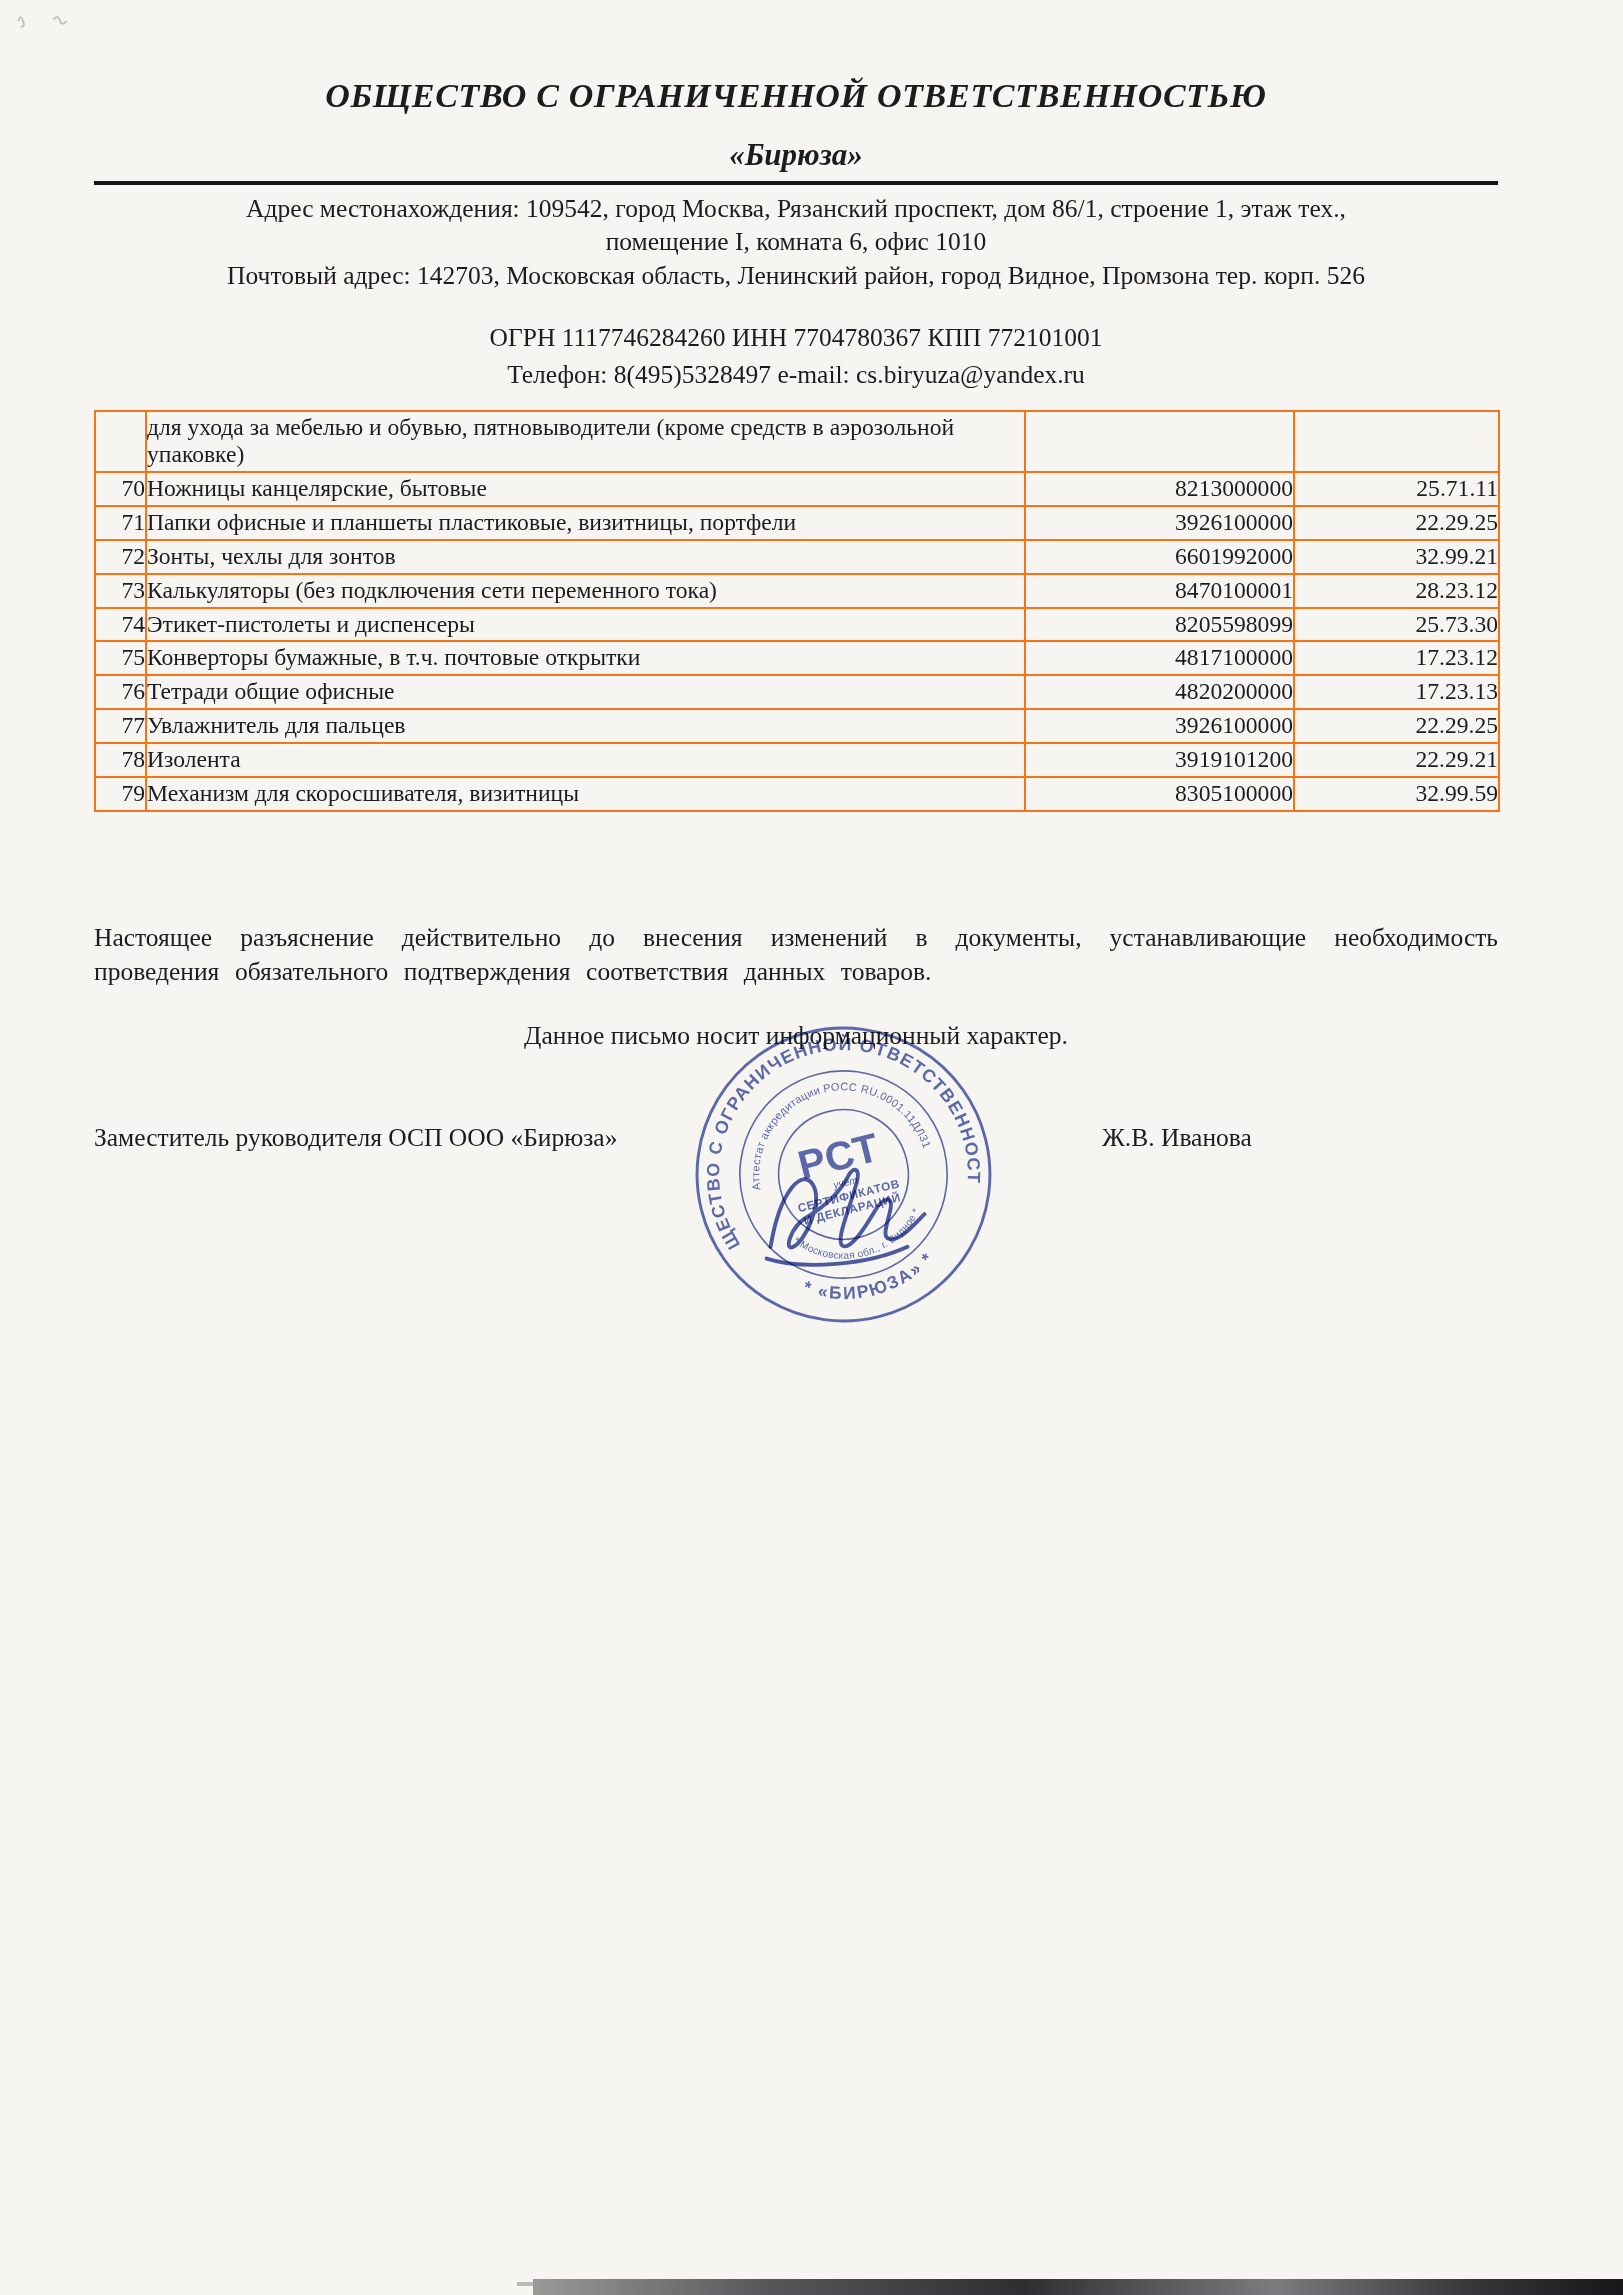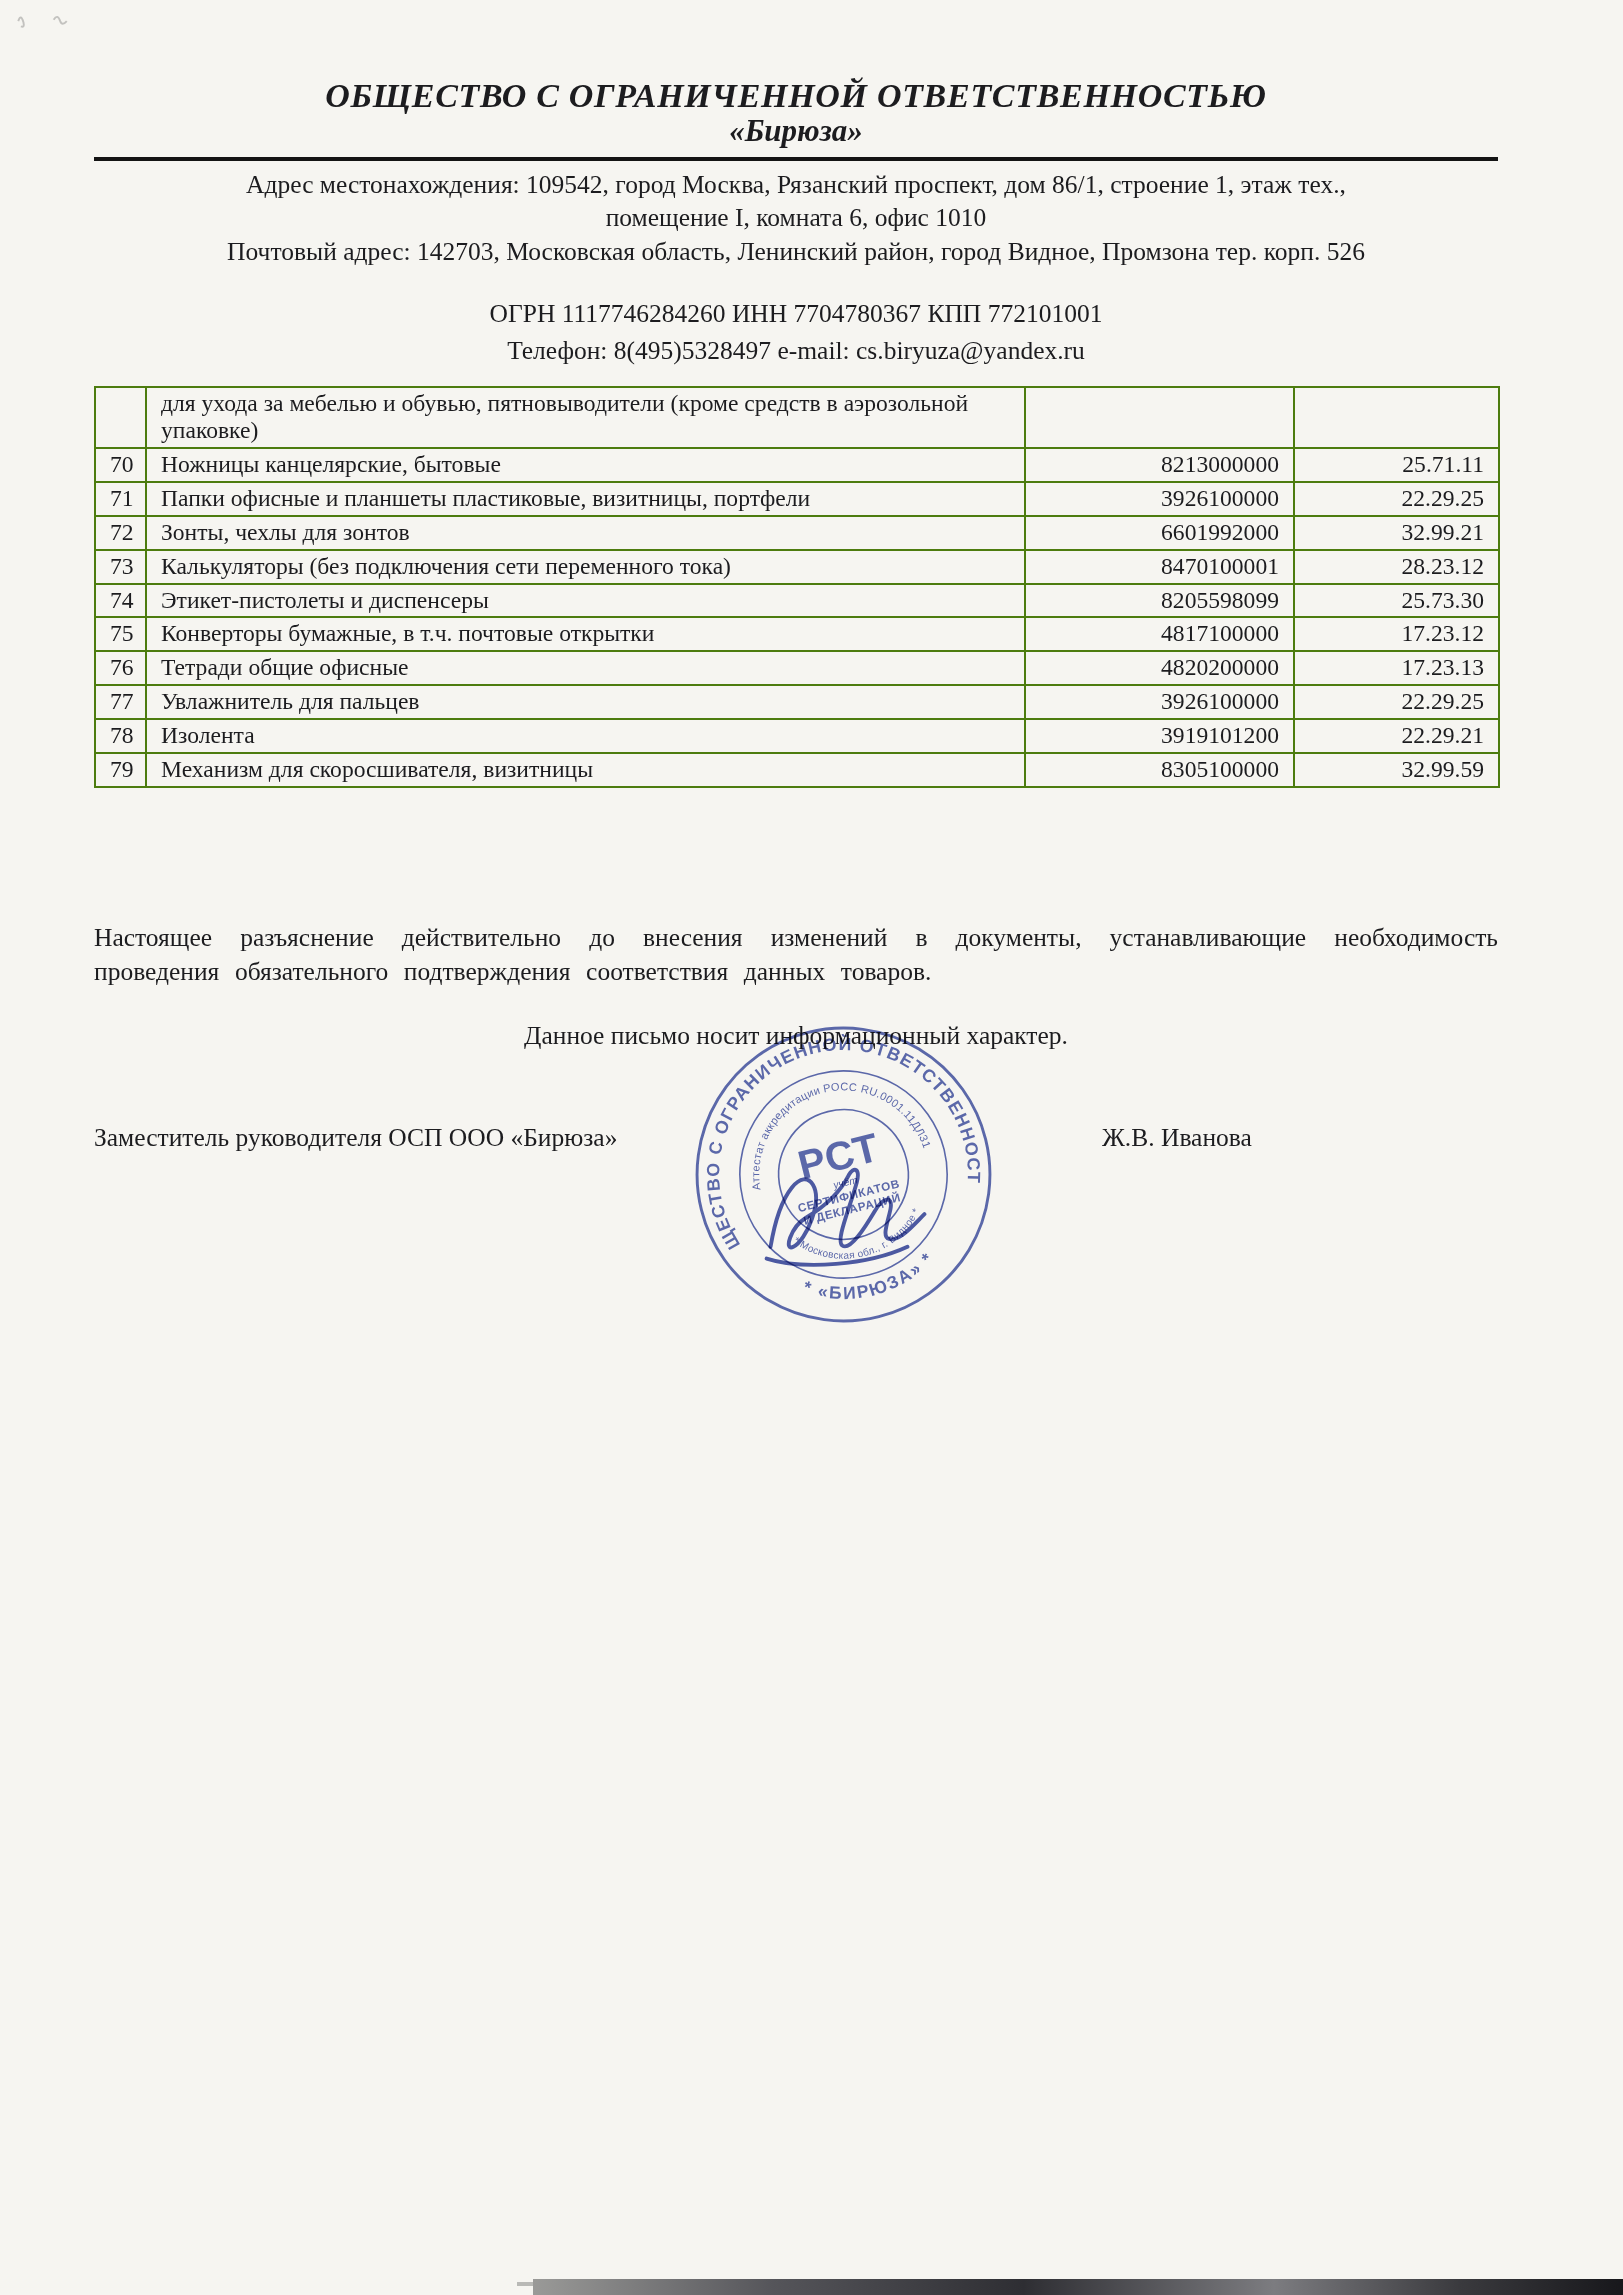--- a/index.html
+++ b/index.html
@@ -23,38 +23,38 @@
     margin:77px 0 0 94px;
     width:1404px;
     text-align:center;
   }
   .title1{
     font-size:34px;font-weight:bold;font-style:italic;
     letter-spacing:0.7px;line-height:1.1;
   }
   .title2{
     font-size:31px;font-weight:bold;font-style:italic;
-    margin-top:1px;line-height:1.05;
+    margin-top:25px;line-height:1.05;
   }
   .rule{height:3.9px;background:#141414;margin-top:9.2px;}
   .addr{font-size:25.5px;line-height:1.32;margin-top:6.5px;}
   .reg{font-size:25.5px;margin-top:31px;}
   .contact{font-size:25.5px;margin-top:6.5px;}
 
   
   table.goods{
     margin:19.6px 0 0 94px;
     width:1404px;
     table-layout:fixed;
     border-collapse:collapse;
     font-size:23.6px;
   }
   table.goods td{
-    border:2px solid #4d7c0f;
-    padding:2px 14px;
+    border:2px solid #f97316;
+    padding:2px 0;
     line-height:1.18;
     vertical-align:top;
     overflow:hidden;
   }
   td.c-num{text-align:right;padding-left:2.6px;padding-right:2.6px;}
   td.c-desc{text-align:left;}
   td.c-code{text-align:right;}
   td.c-okpd{text-align:right;}
 
   

